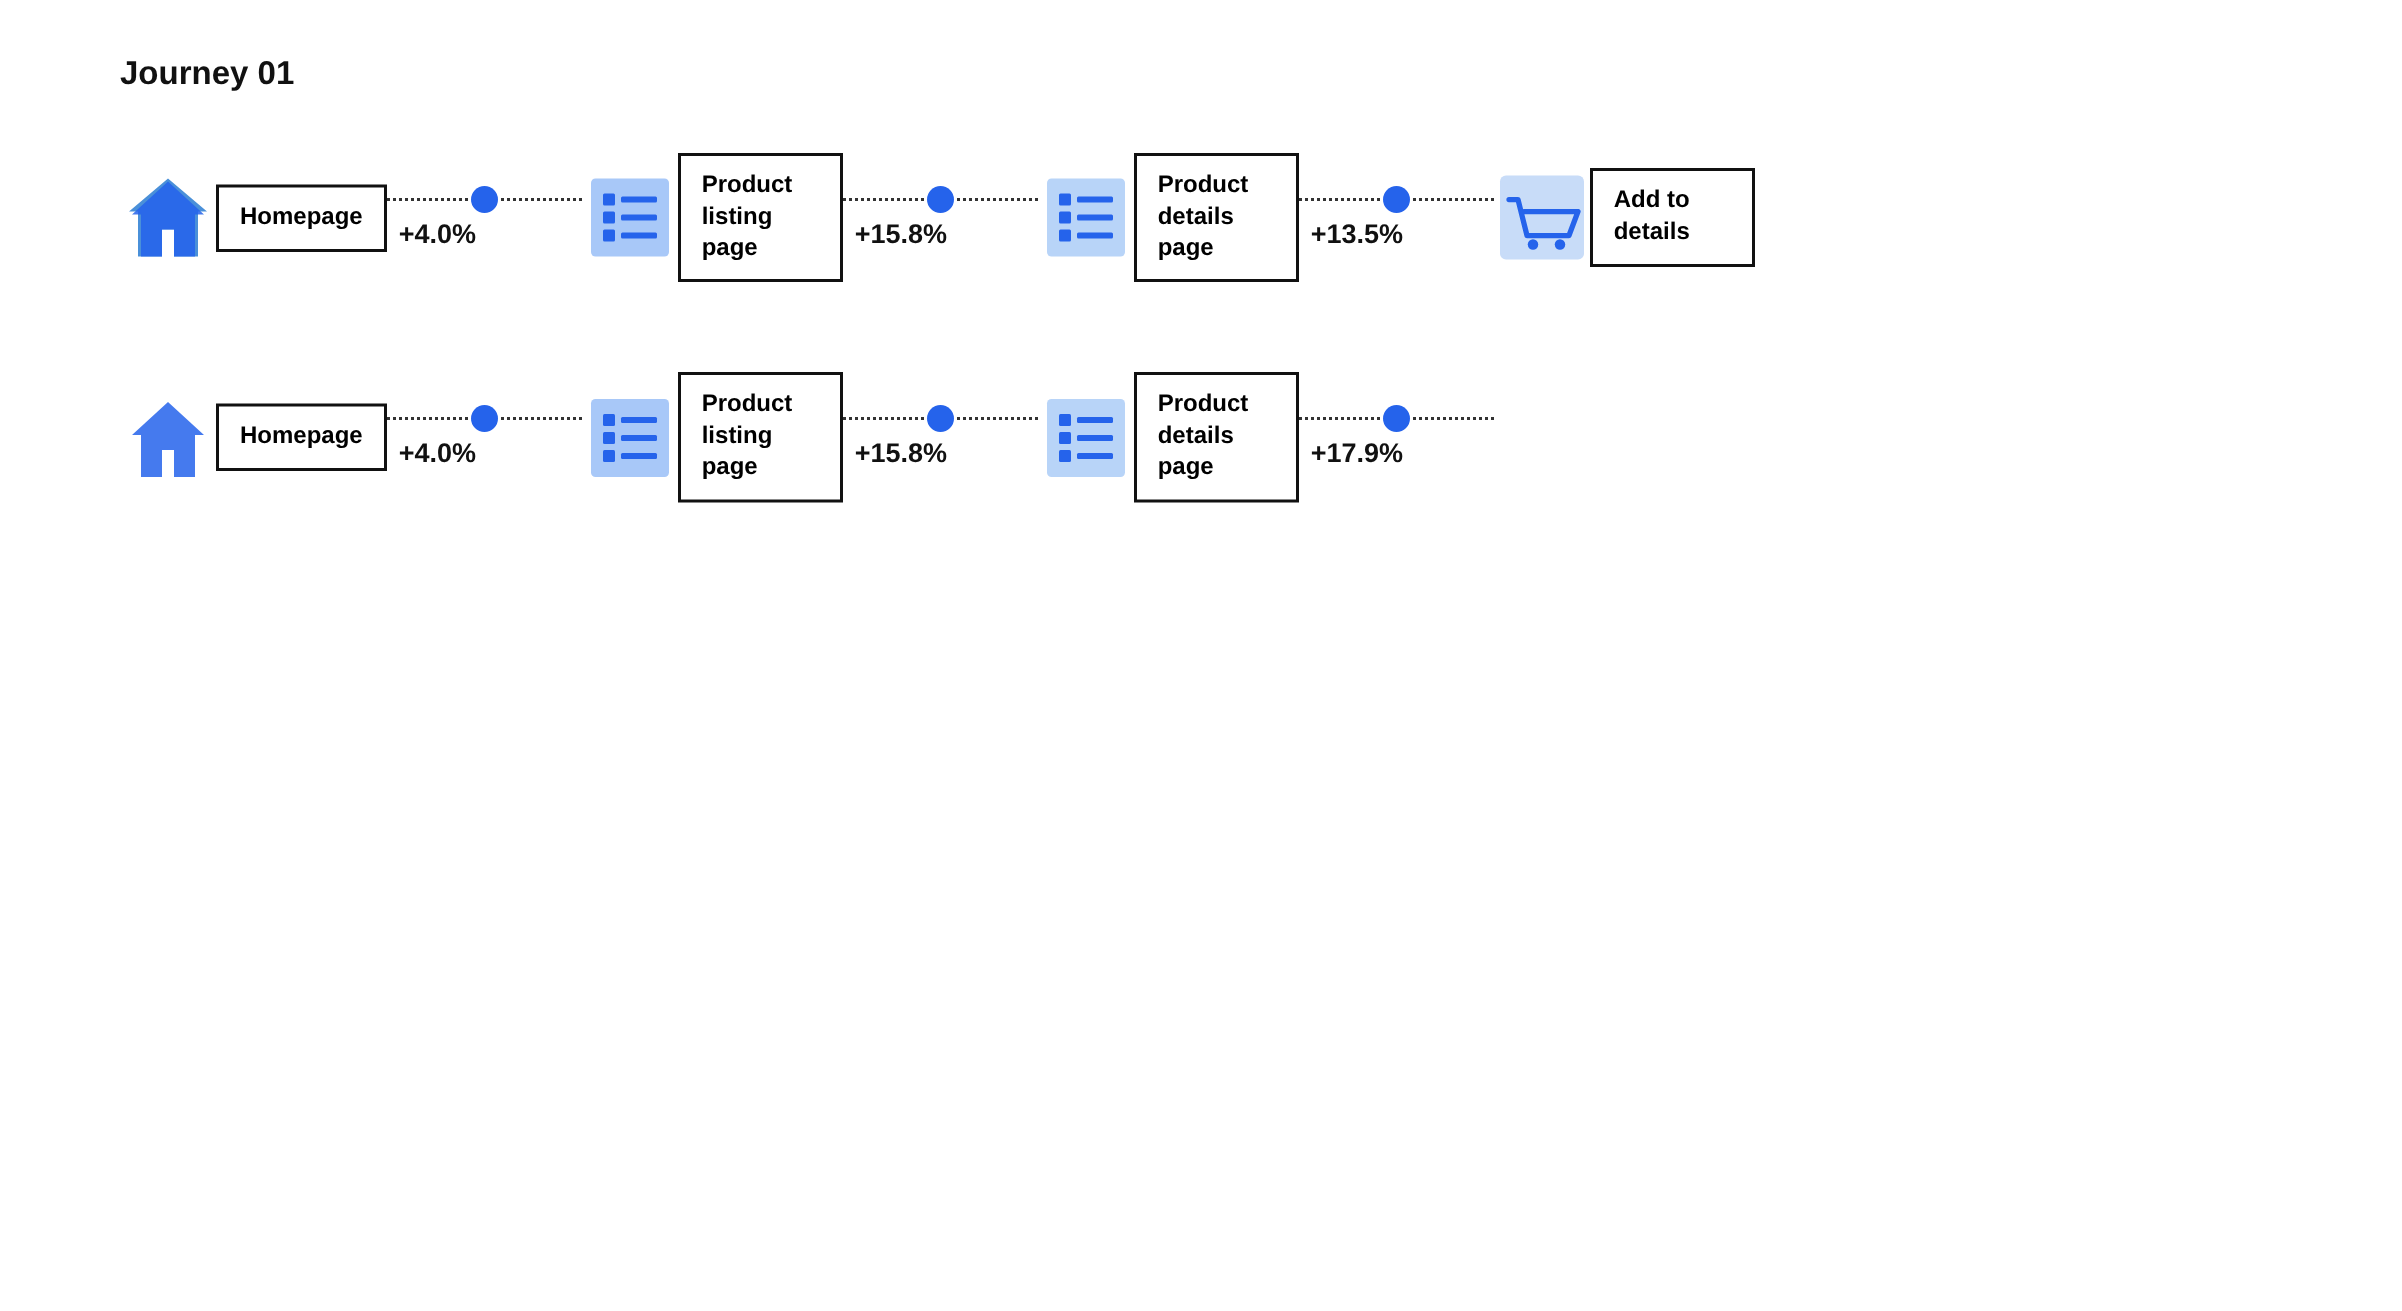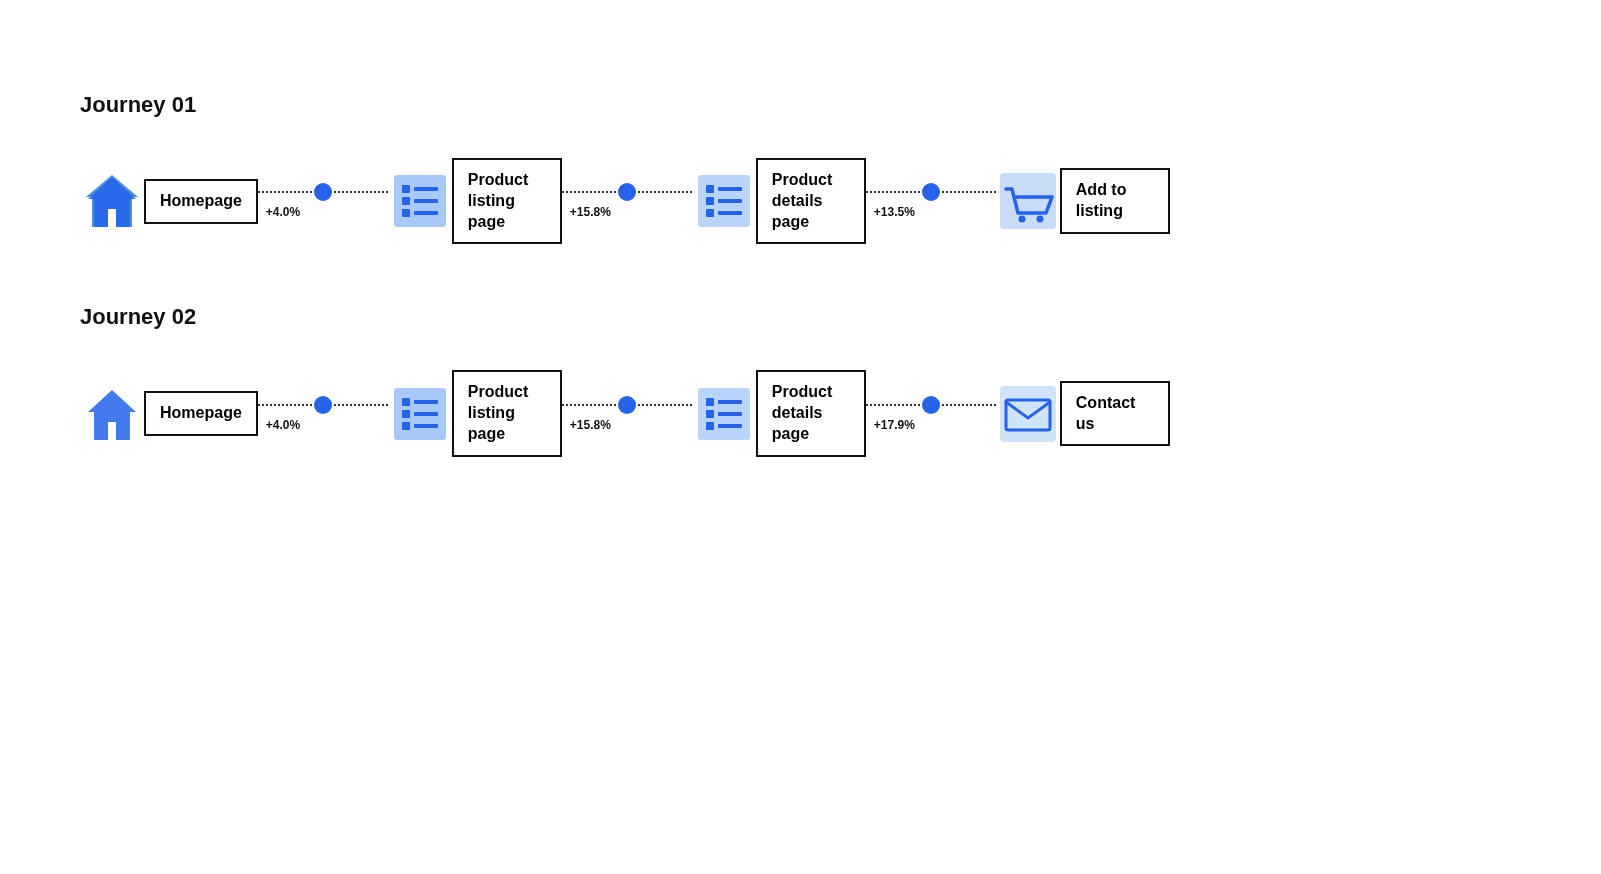--- a/index.html
+++ b/index.html
@@ -5,21 +5,21 @@
     * { box-sizing: border-box; margin: 0; padding: 0; }
     body {
       background: #ffffff;
       font-family: 'Arial', sans-serif;
       width: 1601px;
       min-height: 874px;
       overflow-x: hidden;
     }
 
     .page-container {
-      padding: 92px 80px;
+      padding: 36px 80px;
     }
 
     .journey-section {
       margin-bottom: 60px;
     }
 
     .journey-title {
       font-size: 22px;
       font-weight: 700;
       color: #111;
@@ -88,21 +88,21 @@
     .blue-dot {
       width: 18px;
       height: 18px;
       background: #2563eb;
       border-radius: 50%;
       flex-shrink: 0;
       margin: 0 2px;
     }
 
     .connector-percent {
-      font-size: 12px;
+      font-size: 18px;
       font-weight: 600;
       color: #111;
       margin-top: 4px;
       align-self: flex-start;
       padding-left: 8px;
     }
 
     
     .home-icon {
       width: 64px;
@@ -205,28 +205,27 @@
       <div class="step">
         <div class="step-icon cart-icon">
           <svg width="64" height="64" viewBox="0 0 64 64" fill="none" xmlns="http://www.w3.org/2000/svg">
             <rect x="4" y="4" width="56" height="56" rx="4" fill="#c8dcf8"></rect>
 
             <path d="M10 20 L16 20 L22 44 L50 44 L56 28 L20 28" stroke="#2563eb" stroke-width="3.5" fill="none" stroke-linecap="round" stroke-linejoin="round"></path>
             <circle cx="26" cy="50" r="3.5" fill="#2563eb"></circle>
             <circle cx="44" cy="50" r="3.5" fill="#2563eb"></circle>
           </svg>
         </div>
-        <div class="step-label-box multi-line">Add to listing</div>
+        <div class="step-label-box multi-line">Add to details</div>
       </div>
 
     </div>
   </div>
 
   <div class="journey-section">
-    <div class="journey-title">Journey 02</div>
     <div class="journey-flow">
 
       <div class="step">
         <div class="step-icon home-icon">
           <svg width="64" height="64" viewBox="0 0 64 64" fill="none" xmlns="http://www.w3.org/2000/svg">
             <polygon points="32,8 8,30 14,30 14,58 28,58 28,40 36,40 36,58 50,58 50,30 56,30" fill="#2563eb" opacity="0.85"></polygon>
           </svg>
         </div>
         <div class="step-label-box">Homepage</div>
       </div>
@@ -281,27 +280,16 @@
 
       <div class="connector">
         <div class="connector-line-row">
           <div class="dotted-line"></div>
           <div class="blue-dot"></div>
           <div class="dotted-line"></div>
         </div>
         <div class="connector-percent">+17.9%</div>
       </div>
 
-      <div class="step">
-        <div class="step-icon envelope-icon">
-          <svg width="64" height="64" viewBox="0 0 64 64" fill="none" xmlns="http://www.w3.org/2000/svg">
-            <rect x="4" y="4" width="56" height="56" rx="4" fill="#d0e4f8"></rect>
-
-            <rect x="10" y="18" width="44" height="30" rx="2" fill="none" stroke="#2563eb" stroke-width="3"></rect>
-            <path d="M10 20 L32 36 L54 20" stroke="#2563eb" stroke-width="3" fill="none" stroke-linecap="round"></path>
-          </svg>
-        </div>
-        <div class="step-label-box multi-line">Contact us</div>
-      </div>
 
     </div>
   </div>
 </div>
 
 </body></html>

